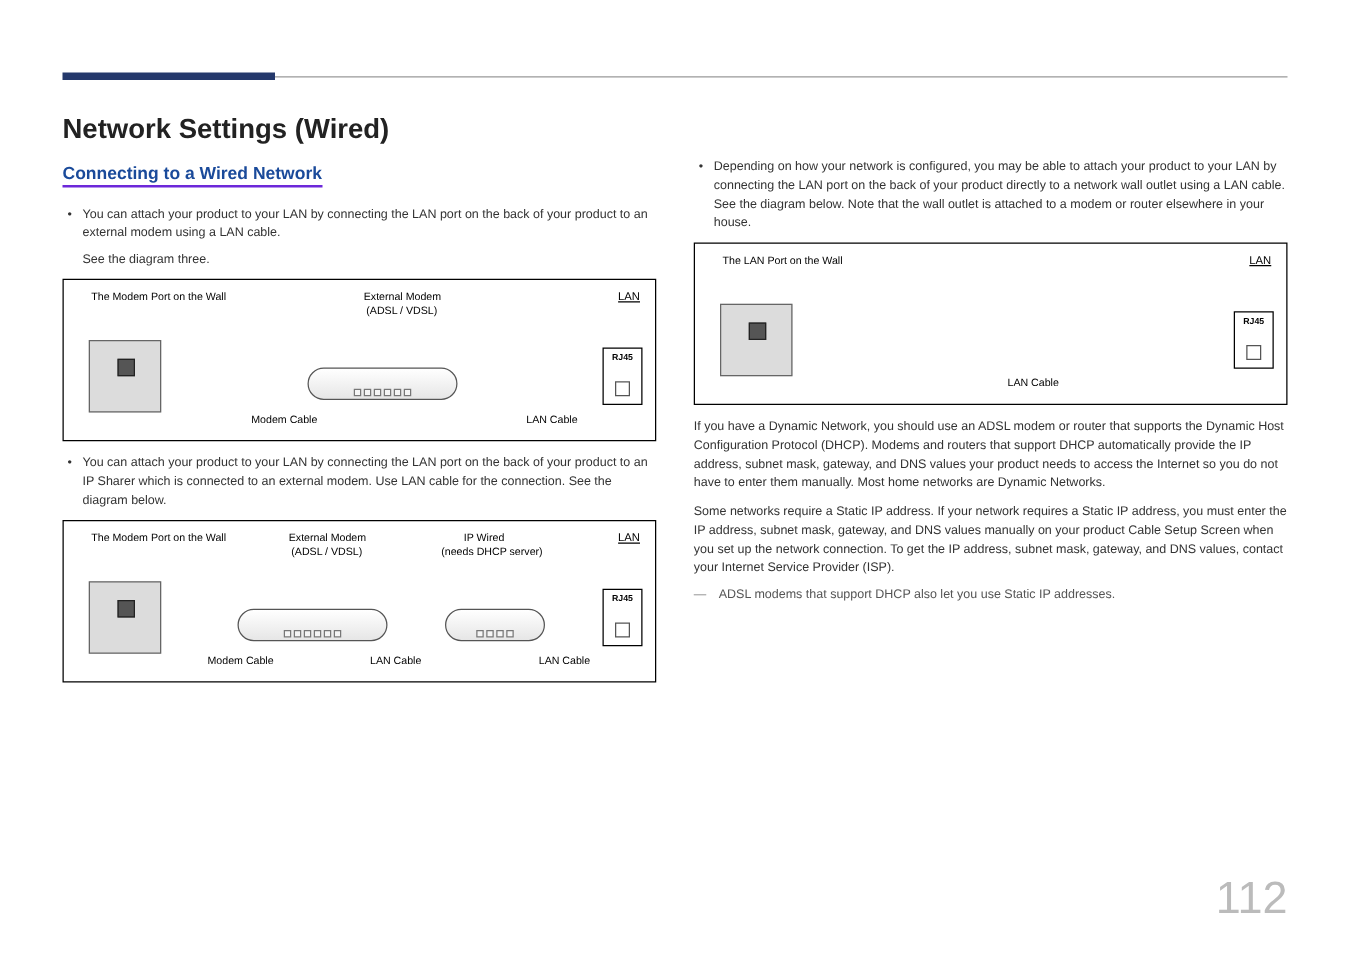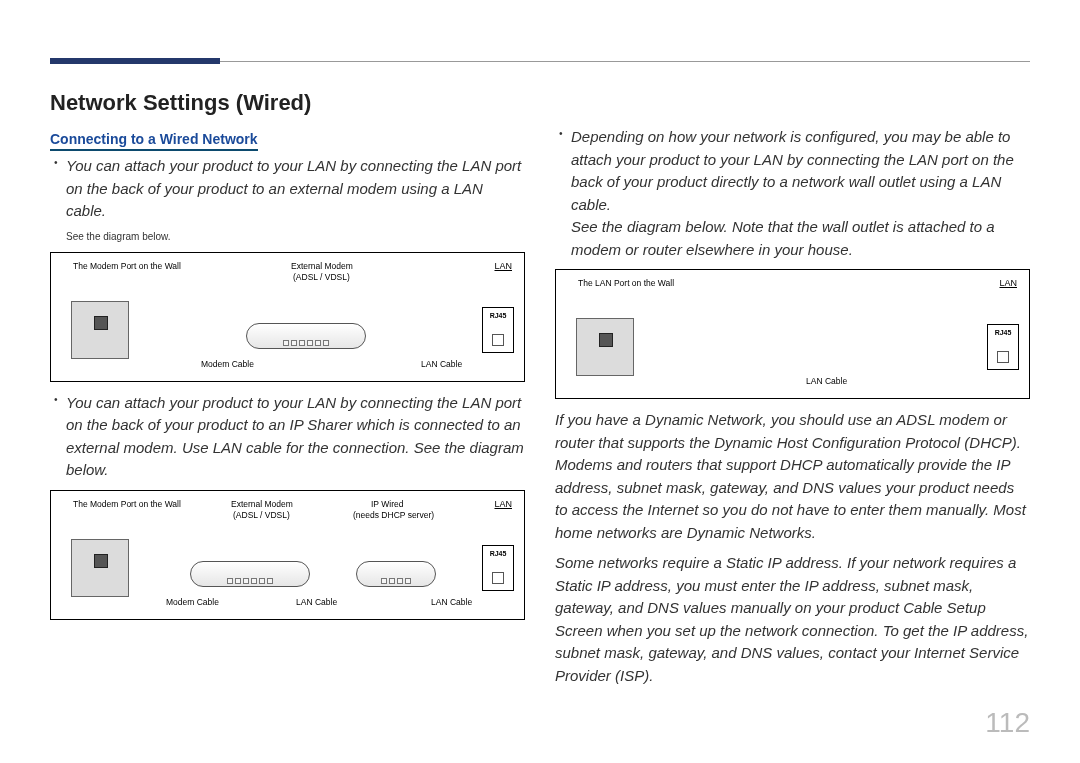--- a/index.html
+++ b/index.html
@@ -29,26 +29,27 @@
     gap: 30px;
     margin-top: 40px;
     justify-content: flex-end;
   }
   .col { flex: 1; }
   h1.section-title {
     font-size: 22px; font-weight: bold; color: #222; margin-bottom: 14px;
   }
   h2.sub-title {
     font-size: 14px; font-weight: bold; color: #1a4a9a;
-    border-bottom: 2px solid #0c4a6e;
+    border-bottom: 2px solid #6d28d9;
     display: inline-block;
     padding-bottom: 2px;
+    margin-bottom: 10px;
   }
   .body-text, li {
-    font-size: 15px; line-height: 1.5; color: #333; font-style: italic;
+    font-size: 10px; line-height: 1.5; color: #333;
   }
   ul.bullets { list-style: none; padding-left: 16px; margin: 4px 0 6px 0; }
   ul.bullets > li { position: relative; margin-bottom: 6px; }
   ul.bullets > li::before {
     content: "•"; position: absolute; left: -12px; top: 0; font-size: 10px;
   }
   .indent { padding-left: 16px; font-size: 10px; line-height:1.5; color:#333; }
   .diagram-box {
     border: 1px solid #000;
     padding: 8px 10px 6px 20px;
@@ -107,42 +108,42 @@
   .footnote-line {
     font-size: 10px; color:#555; margin: 4px 0;
     padding-left: 20px; position:relative;
   }
   .footnote-line::before {
     content:"―"; position:absolute; left:0; top:0; color:#888;
   }
 
   .page-number {
     position:absolute; bottom:24px; right:50px;
-    font-size:28px; color:#bbb; font-weight:300;text-align:center;
+    font-size:36px; color:#bbb; font-weight:300;text-align:center;
   }
 </style>
 </head>
 <body>
 
 <div class="topbar">
   <div class="thick"></div>
   <div class="thin"></div>
 </div>
 
 <div class="cols">
 
   <div class="col">
     <h1 class="section-title">Network Settings (Wired)</h1>
     <h2 class="sub-title">Connecting to a Wired Network</h2>
 
 
     <ul class="bullets">
       <li>You can attach your product to your LAN by connecting the LAN port on the back of your product to an external modem using a LAN cable.</li>
     </ul>
-    <p class="indent">See the diagram below.</p>
+    <p class="indent">See the diagram three.</p>
 
     
     <div class="diagram-box">
       <div class="dlabels dlabels-top">
         <span class="dlabel" style="left:2px; top:0;">The Modem Port on the Wall</span>
         <span class="dlabel" style="left:220px; top:0;">External Modem</span>
         <span class="dlabel" style="left:222px; top:11px;">(ADSL / VDSL)</span>
         <span class="dlabel lan-title" style="right:2px; top:0;">LAN</span>
       </div>
       <div class="svg-row">
@@ -249,16 +250,17 @@
         </div>
       </div>
       <div class="dlabels dlabels-bottom">
         <span class="dlabel" style="left:230px;">LAN Cable</span>
       </div>
     </div>
 
     <p class="body-text" style="margin-bottom:8px;">If you have a Dynamic Network, you should use an ADSL modem or router that supports the Dynamic Host Configuration Protocol (DHCP). Modems and routers that support DHCP automatically provide the IP address, subnet mask, gateway, and DNS values your product needs to access the Internet so you do not have to enter them manually. Most home networks are Dynamic Networks.</p>
     <p class="body-text" style="margin-bottom:8px;">Some networks require a Static IP address. If your network requires a Static IP address, you must enter the IP address, subnet mask, gateway, and DNS values manually on your product Cable Setup Screen when you set up the network connection. To get the IP address, subnet mask, gateway, and DNS values, contact your Internet Service Provider (ISP).</p>
 
+    <p class="footnote-line">ADSL modems that support DHCP also let you use Static IP addresses.</p>
   </div>
 </div>
 
 <div class="page-number">112</div>
 
 </body></html>

